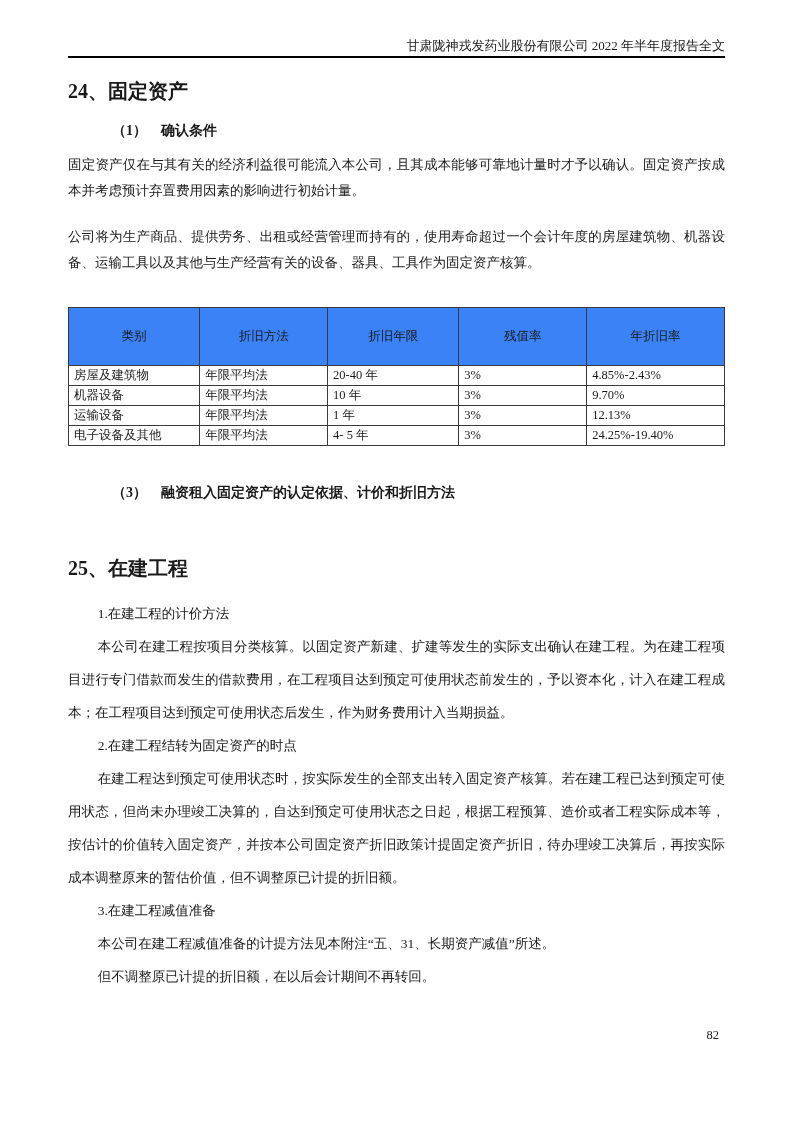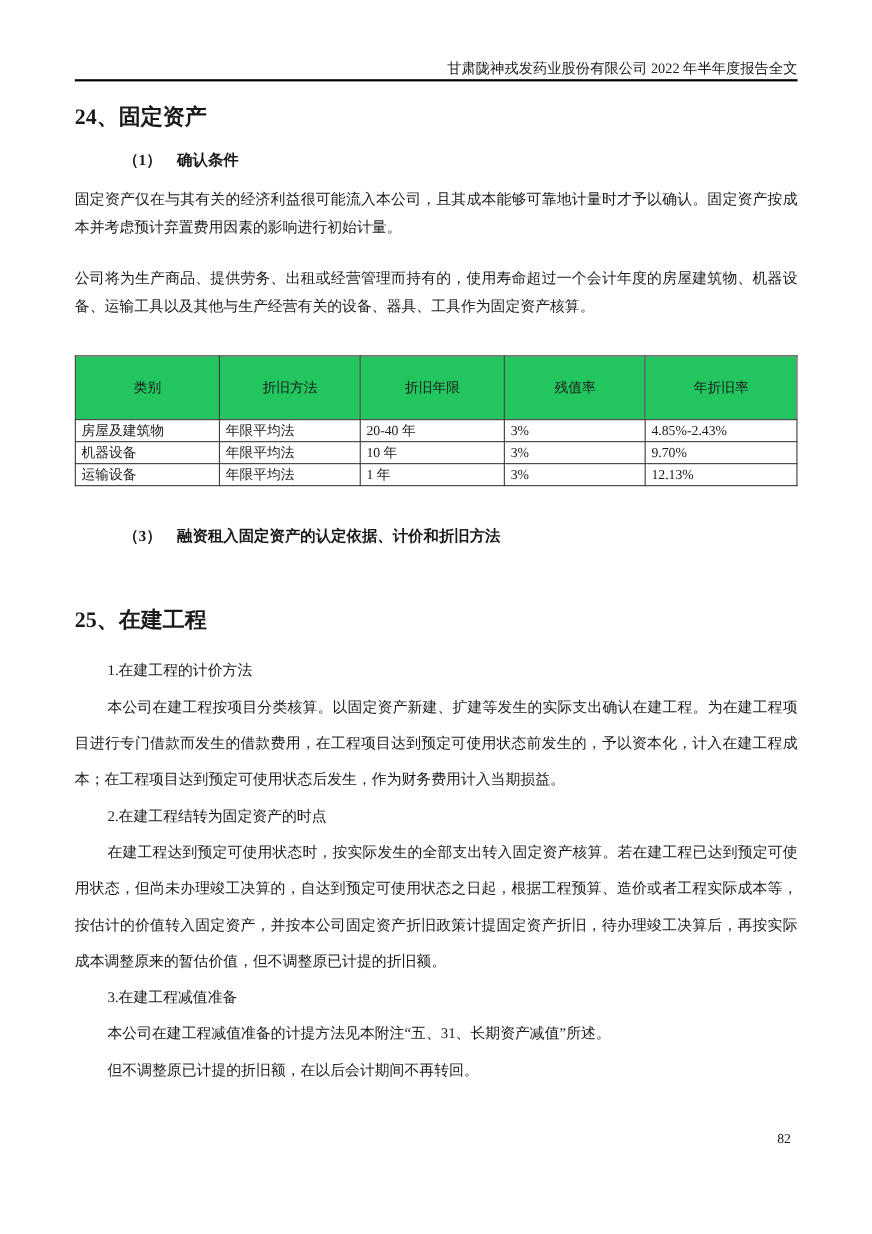--- a/index.html
+++ b/index.html
@@ -9,21 +9,21 @@
     height: 1122px;
     position: relative;
     font-family: "Liberation Serif", "DejaVu Serif", serif;
     color: #1a1a1a;
     overflow: hidden;
   }
   .content { padding: 0 68px; }
 
   
   .report-header {
-    padding-top: 54px;
+    padding-top: 38px;
     padding-bottom: 3px;
     border-bottom: 2px solid #000;
     text-align: right;
     font-size: 13px;
     line-height: 15px;
     color: #1a1a1a;
   }
 
   
   .h-main {
@@ -59,21 +59,21 @@
     border-collapse: collapse;
     font-size: 12.5px;
     table-layout: fixed;
   }
   table.dep-table th, table.dep-table td {
     border: 1px solid #3a3a3a;
     overflow: hidden;
     white-space: nowrap;
   }
   table.dep-table th {
-    background: #22c55e;
+    background: #3b82f6;
     font-weight: normal;
     text-align: center;
     height: 25px;
     padding: 20px 4px;
   }
   table.dep-table td {
     text-align: left;
     padding: 1px 0 1px 5px;
     height: 18px;
   }
@@ -146,20 +146,27 @@
         <td>3%</td>
         <td>9.70%</td>
       </tr>
       <tr>
         <td>运输设备</td>
         <td>年限平均法</td>
         <td>1 年</td>
         <td>3%</td>
         <td>12.13%</td>
       </tr>
+      <tr>
+        <td>电子设备及其他</td>
+        <td>年限平均法</td>
+        <td>4- 5 年</td>
+        <td>3%</td>
+        <td>24.25%-19.40%</td>
+      </tr>
     </tbody>
   </table>
 
   <div class="h-sub after-table">（3） 融资租入固定资产的认定依据、计价和折旧方法</div>
 
   <div class="h-main sec25">25、在建工程</div>
 
   <div class="sec25-body">
     <p>1.在建工程的计价方法</p>
     <p>本公司在建工程按项目分类核算。以固定资产新建、扩建等发生的实际支出确认在建工程。为在建工程项目进行专门借款而发生的借款费用，在工程项目达到预定可使用状态前发生的，予以资本化，计入在建工程成本；在工程项目达到预定可使用状态后发生，作为财务费用计入当期损益。</p>

